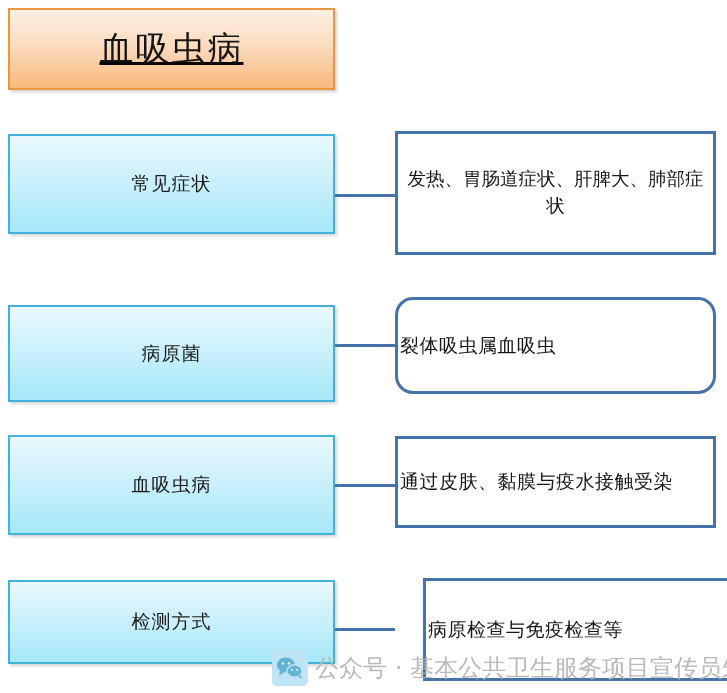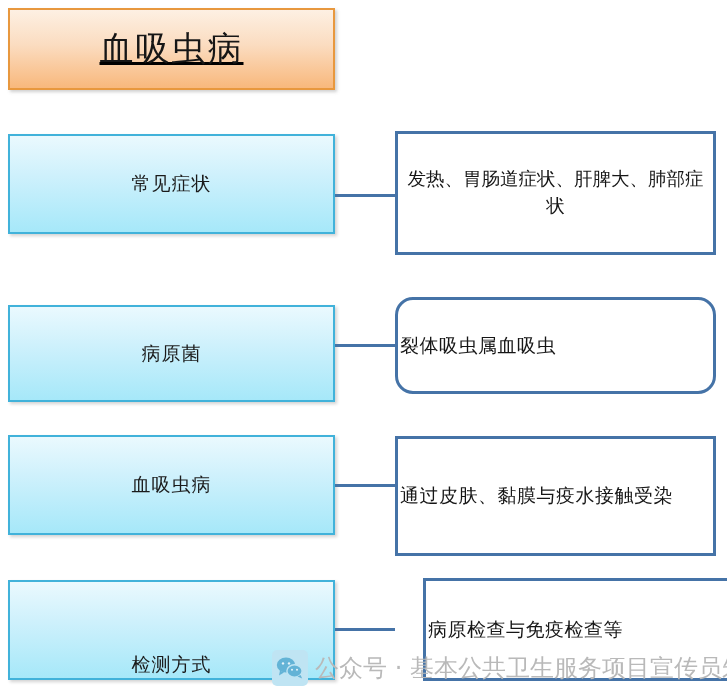--- a/index.html
+++ b/index.html
@@ -93,25 +93,25 @@
     left: 335px;
     width: 60px;
     height: 3px;
     background: #4573A7;
   }
 
   
   .row1-cat  { top: 134px;  height: 100px; }
   .row2-cat  { top: 297px;  height: 97px; margin-top: 8px;  }
   .row3-cat  { top: 435px;  height: 100px; }
-  .row4-cat  { top: 580px;  height: 100px; align-items: flex-end; }
+  .row4-cat  { top: 580px;  height: 84px; }
 
   .row1-desc { top: 131px;  height: 124px; }
   .row2-desc { top: 297px;  height: 97px; border-radius: 18px;  }
-  .row3-desc { top: 436px;  height: 120px; }
+  .row3-desc { top: 436px;  height: 92px; }
   .row4-desc { top: 578px;  height: 103px; margin-left: 28px; }
 
   .row1-line { top: 194px; }
   .row2-line { top: 344px; }
   .row3-line { top: 484px; }
   .row4-line { top: 628px; }
 
   
   .watermark {
     position: absolute;

